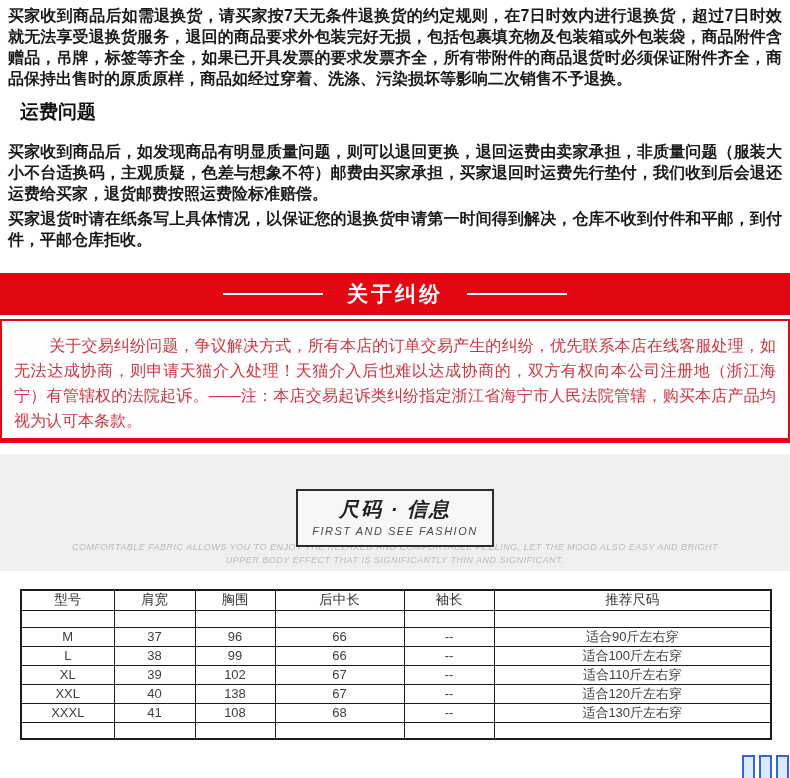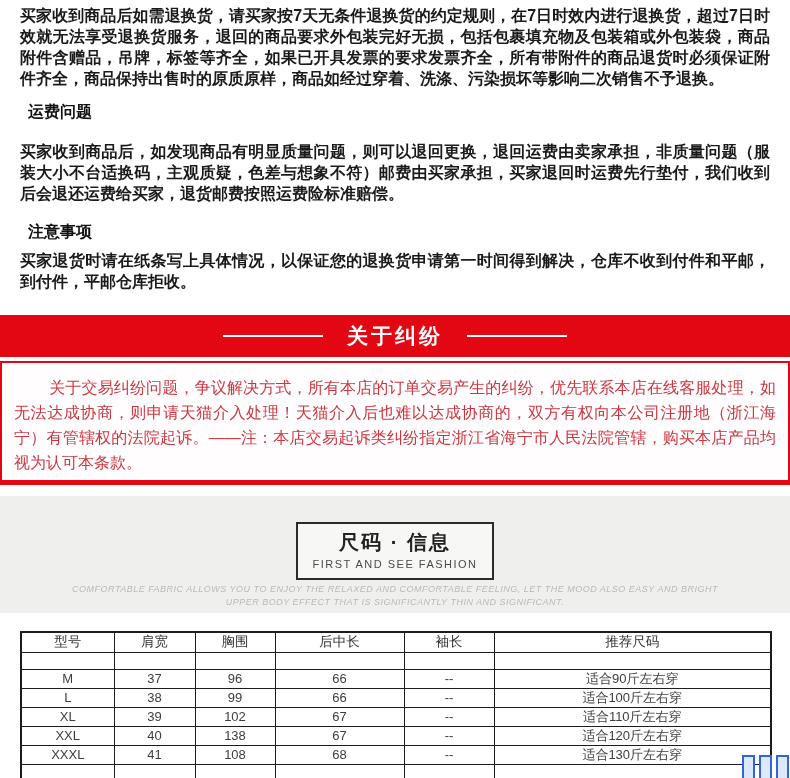--- a/index.html
+++ b/index.html
@@ -4,28 +4,28 @@
 <style>
   * { box-sizing: border-box; }
   html,body { margin:0; padding:0; }
   body {
     width:790px; height:778px; overflow:hidden; position:relative;
     background:#ffffff;
     font-family:"Liberation Sans","DejaVu Sans",sans-serif;
     color:#161616;
   }
   .para {
-    margin:0; padding:0 20px;
+    margin:0; padding:0 8px;
     font-size:16px; line-height:21px; font-weight:700;
     color:#1a1a1a; text-align:justify;
   }
   .para.first { padding-top:5px; }
   h2.sec-heading {
-    margin:8px; padding:0 20px;
-    font-size:16px; line-height:21px; font-weight:800; color:#111;
+    margin:0; padding:0 20px;
+    font-size:19px; line-height:21px; font-weight:800; color:#111;
   }
   #shipping-heading { margin-top:12px; }
   #shipping-body    { margin-top:19px; }
   #notice-heading   { margin-top:17px; }
   #notice-body      { margin-top:4px; }
 
   .banner {
     margin-top:23px; height:42px; background:#e30613;
     display:flex; align-items:center; justify-content:center; gap:24px;
   }
@@ -42,23 +42,24 @@
   .dispute-box p {
     margin:0; font-size:16px; line-height:25px; font-weight:400;
     color:#cd3640; text-align:justify; text-indent:2.2em;
   }
 
   .size-section {
     margin-top:11px; height:117px; background:#efefed;
     text-align:center;
   }
   .size-box {
-    width:198px; margin:0 auto; position:relative; top:26px;
+    width:198px; margin:0 auto; position:relative; top:35px;
     border:2px solid #2b2b2b; background:#f7f7f5;
     padding:7px 0 8px 0;
+    font-style:italic;
   }
   .size-title {
     font-size:20px; line-height:22px; font-weight:800; color:#222;
     letter-spacing:2px;
   }
   .size-sub {
     margin-top:5px; font-size:11px; line-height:12px; color:#4a4a4a;
     letter-spacing:1.5px;
   }
   .tagline {
@@ -93,21 +94,20 @@
 </head>
 <body>
 
 <div>
 
   <p class="para first">买家收到商品后如需退换货，请买家按7天无条件退换货的约定规则，在7日时效内进行退换货，超过7日时效就无法享受退换货服务，退回的商品要求外包装完好无损，包括包裹填充物及包装箱或外包装袋，商品附件含赠品，吊牌，标签等齐全，如果已开具发票的要求发票齐全，所有带附件的商品退货时必须保证附件齐全，商品保持出售时的原质原样，商品如经过穿着、洗涤、污染损坏等影响二次销售不予退换。</p>
 
   <h2 class="sec-heading" id="shipping-heading">运费问题</h2>
   <p class="para" id="shipping-body">买家收到商品后，如发现商品有明显质量问题，则可以退回更换，退回运费由卖家承担，非质量问题（服装大小不台适换码，主观质疑，色差与想象不符）邮费由买家承担，买家退回时运费先行垫付，我们收到后会退还运费给买家，退货邮费按照运费险标准赔偿。</p>
 
-  <h2 class="sec-heading" id="notice-heading">注意事项</h2>
   <p class="para" id="notice-body">买家退货时请在纸条写上具体情况，以保证您的退换货申请第一时间得到解决，仓库不收到付件和平邮，到付件，平邮仓库拒收。</p>
 
   <div class="banner">
     <span class="rule"></span>
     <span class="banner-title">关于纠纷</span>
     <span class="rule"></span>
   </div>
 
   <div class="dispute-box">
     <p>关于交易纠纷问题，争议解决方式，所有本店的订单交易产生的纠纷，优先联系本店在线客服处理，如无法达成协商，则申请天猫介入处理！天猫介入后也难以达成协商的，双方有权向本公司注册地（浙江海宁）有管辖权的法院起诉。——注：本店交易起诉类纠纷指定浙江省海宁市人民法院管辖，购买本店产品均视为认可本条款。</p>

